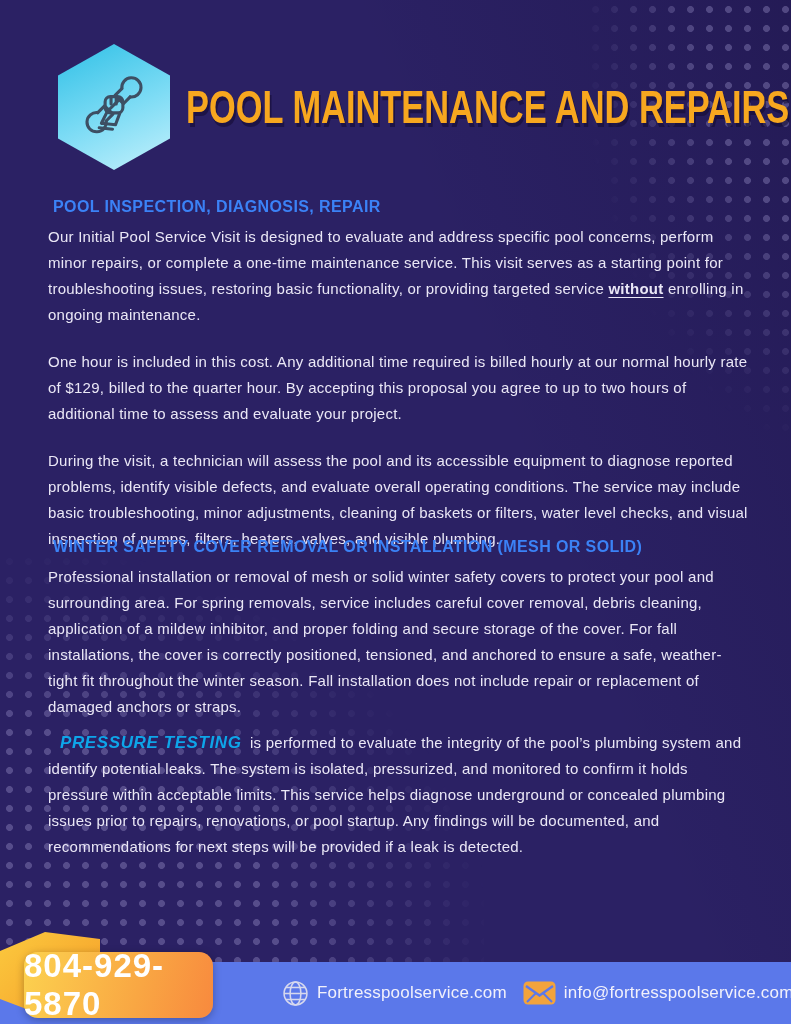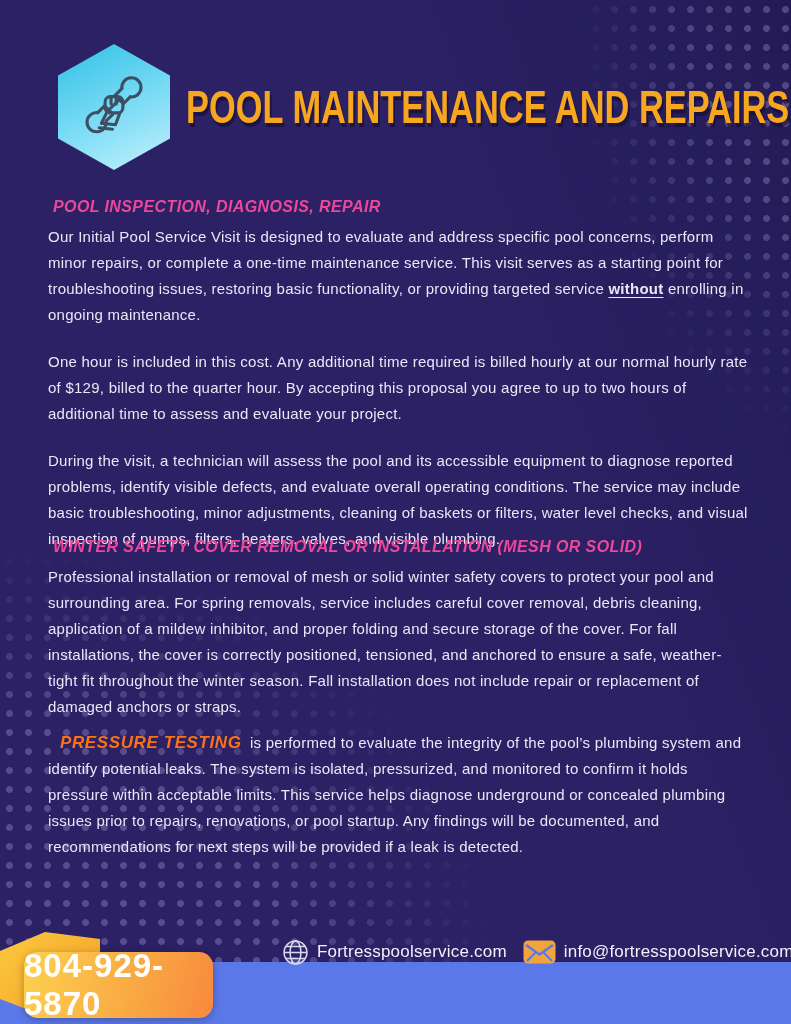--- a/index.html
+++ b/index.html
@@ -39,31 +39,31 @@
     font-size:40px;font-weight:bold;color:#f7a71f;white-space:nowrap;
     transform:scale(0.86,1.16);transform-origin:left center;
     letter-spacing:0px;
     text-shadow:2px 3px 0 rgba(18,10,48,0.55);
   }
   .sec{position:absolute;left:48px;width:700px;}
   .sec1{top:198px;}
   .sec2{top:538px;}
   .sec3{top:730px;}
   .sec-heading{
-    color:#ec4899;font-weight:bold;font-style:italic;
+    color:#3b82f6;font-weight:bold;
     font-size:16px;letter-spacing:0.4px;margin:0 0 8px 5px;
   }
   .body-p{
     margin:0 0 21px;font-size:15px;line-height:26px;
     color:#eae7f6;letter-spacing:0.25px;
   }
   .body-p:last-child{margin-bottom:0;}
   .u{text-decoration:underline;text-underline-offset:3px;font-weight:bold;}
   .inline-heading{
-    color:#f97316;font-weight:bold;font-style:italic;
+    color:#0ea5e9;font-weight:bold;font-style:italic;
     font-size:17px;letter-spacing:0.6px;margin-left:12px;margin-right:4px;
   }
   .footer-band{
     position:absolute;left:0;top:962px;width:791px;height:62px;
     background:#5b78ea;
   }
   .ribbon{
     position:absolute;left:0;top:932px;width:100px;height:86px;
     background:linear-gradient(135deg,#fbc93e 0%,#f59b28 100%);
     clip-path:polygon(0 22%,45% 0,100% 8%,100% 92%,50% 100%,0 78%);
@@ -71,21 +71,21 @@
   .phone-badge{
     position:absolute;left:24px;top:952px;width:189px;height:66px;
     border-radius:14px;
     background:linear-gradient(105deg,#fcd24f 0%,#f9a743 60%,#f8893e 100%);
     display:flex;align-items:center;justify-content:center;
     color:#ffffff;font-size:33px;font-weight:bold;letter-spacing:1px;
     box-shadow:0 2px 8px rgba(0,0,0,0.28);
     cursor:pointer;
   }
   .contact{
-    position:absolute;left:282px;top:921px;height:62px;width:500px;
+    position:absolute;left:282px;top:962px;height:62px;width:500px;
     display:flex;align-items:center;gap:8px;color:#f2f1fb;
   }
   .contact .txt{font-size:17px;letter-spacing:0.2px;cursor:pointer;}
   .contact .gap{width:6px;}
   .icon-wrap{display:flex;align-items:center;justify-content:center;}
 </style>
 </head>
 <body>
 
 <div id="page">

